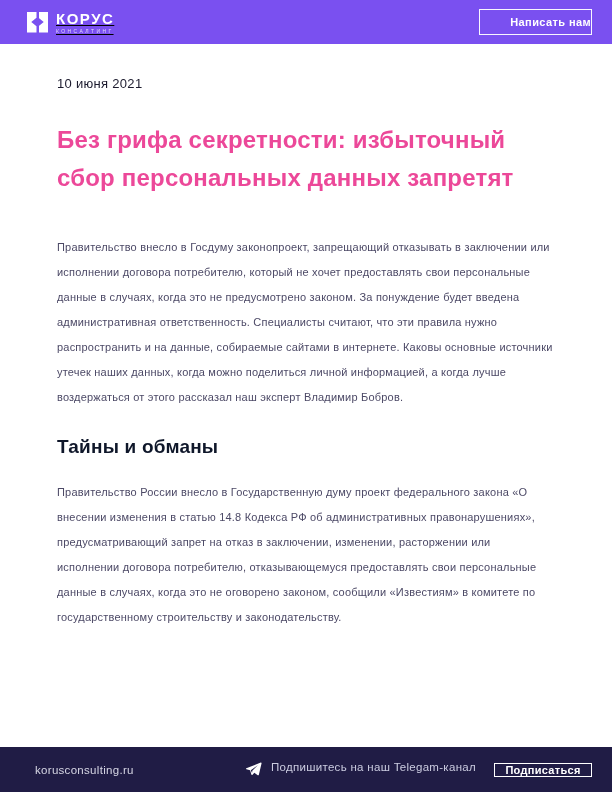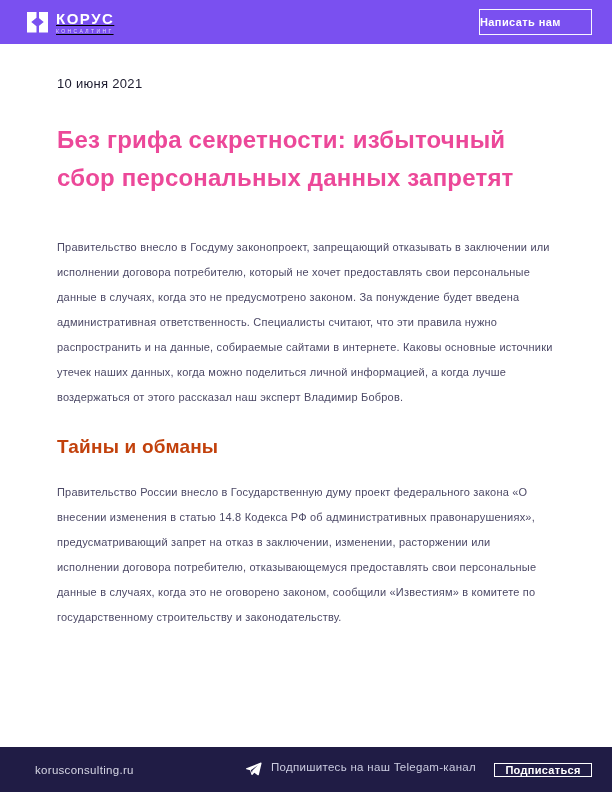--- a/index.html
+++ b/index.html
@@ -41,21 +41,21 @@
   .btn-outline-white {
     background: transparent;
     border: 1px solid rgba(255,255,255,0.95);
     color: #ffffff;
     font-family: inherit;
     font-size: 11px;
     font-weight: 600;
     letter-spacing: 0.4px;
     padding: 6px 0;
     width: 113px;
-    text-align: left;
+    text-align: right;
     cursor: pointer;
     margin-left: 43px;
   }
 
   
   .article {
     flex: 1 1 auto;
     padding: 32px 57px 0 57px;
   }
   .article-date {
@@ -75,21 +75,21 @@
   .article p {
     font-size: 11px;
     line-height: 25px;
     color: #4C4966;
     letter-spacing: 0.2px;
     margin-bottom: 22px;
   }
   .section-heading {
     font-size: 19px;
     font-weight: 700;
-    color: #c2410c;
+    color: #0f172a;
     letter-spacing: 0.2px;
     margin: 26px 0 22px 0;
   }
 
   
   .site-footer {
     height: 45px;
     background: #201C45;
     display: flex;
     align-items: center;

